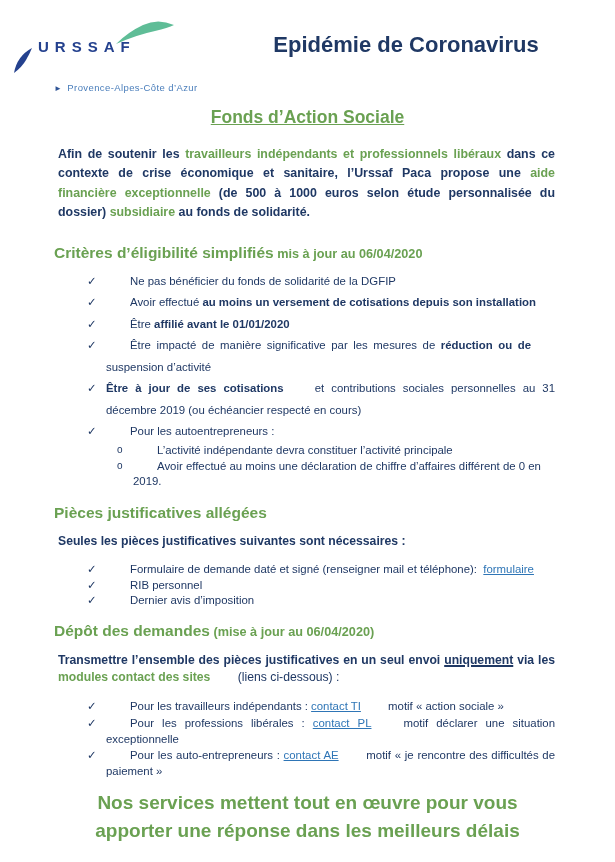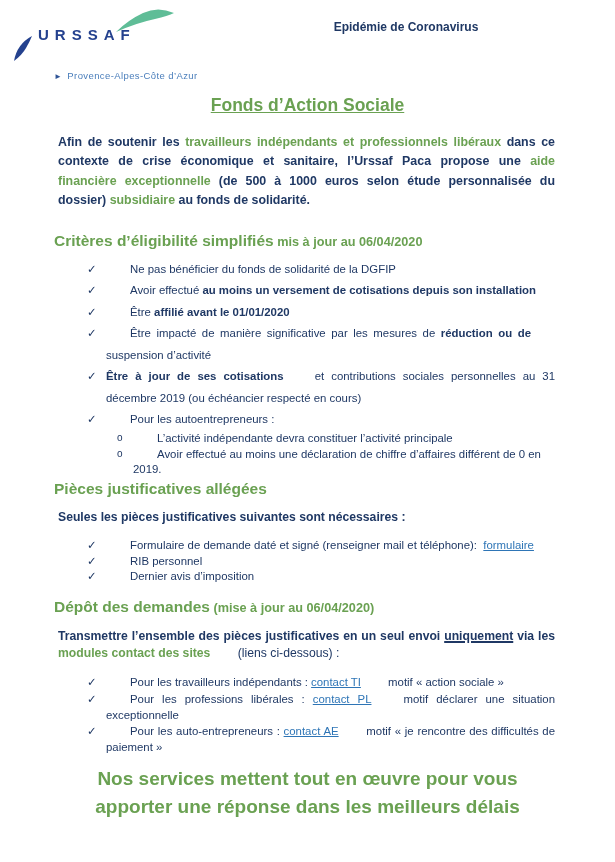--- a/index.html
+++ b/index.html
@@ -11,31 +11,31 @@
     --region-blue:#4a7ebb;
   }
   *{box-sizing:border-box;}
   html,body{margin:0;padding:0;background:#ffffff;}
   .page{
     width:615px;height:862px;background:#ffffff;overflow:hidden;
     font-family:"Liberation Sans","DejaVu Sans",sans-serif;
     color:var(--navy);position:relative;
   }
   
-  .header{display:flex;}
+  .header{display:flex;padding-top:12px;}
   .logo{position:relative;width:215px;height:62px;flex:none;}
   .logo-text{
     position:absolute;left:38px;top:26px;
     font-size:15px;font-weight:600;letter-spacing:6px;color:var(--logo-navy);
   }
   .logo-comma{position:absolute;left:12px;top:36px;}
   .logo-swoosh{position:absolute;left:116px;top:8px;}
   .header-title{
     flex:1;text-align:center;padding-top:20px;padding-right:18px;
-    font-size:12px;font-weight:700;color:var(--navy);
+    font-size:22px;font-weight:700;color:var(--navy);
   }
   
   .region{padding:8px 16px 0 8px;font-size:9.5px;color:var(--region-blue);letter-spacing:.4px;margin-left:46px;}
   .region .arrow{color:#2f5496;font-size:8px;margin-right:5px;}
   
   .doc-title{
     margin:14px 0 0 0;text-align:center;
     font-size:17.5px;font-weight:700;color:var(--green);text-decoration:underline;
   }
   
@@ -57,21 +57,21 @@
   .mark{flex:none;width:19px;margin-left:29px;color:var(--navy);}
   .li-text{flex:1;}
   .list-criteria{margin-top:8px;font-size:11.4px;}
   .list-criteria>li{line-height:1.88;}
   .list-criteria .li-text.just{text-align:justify;}
   .sublist{margin-top:1px;font-size:11.4px;}
   .sublist>li{line-height:1.33;}
   .sublist .mark{margin-left:59px;width:16px;font-size:10px;}
   .list-tight{margin-top:8px;font-size:11.4px;}
   .list-tight>li{line-height:1.38;}
-  .h2-pieces{margin-top:3px;}
+  .h2-pieces{margin-top:15px;}
   .h2-depot{margin-top:13px;}
   .depot-lead{text-align:justify;font-size:12.2px;margin-top:11px;line-height:1.42;}
   .list-depot{margin-top:5px;font-size:11.4px;}
   .list-depot>li{line-height:1.42;}
   .list-depot .li-text{text-align:justify;}
   
   .footer-note{
     margin-top:18px;font-size:12.2px;font-weight:700;line-height:1.42;
     text-align:justify;
   }

